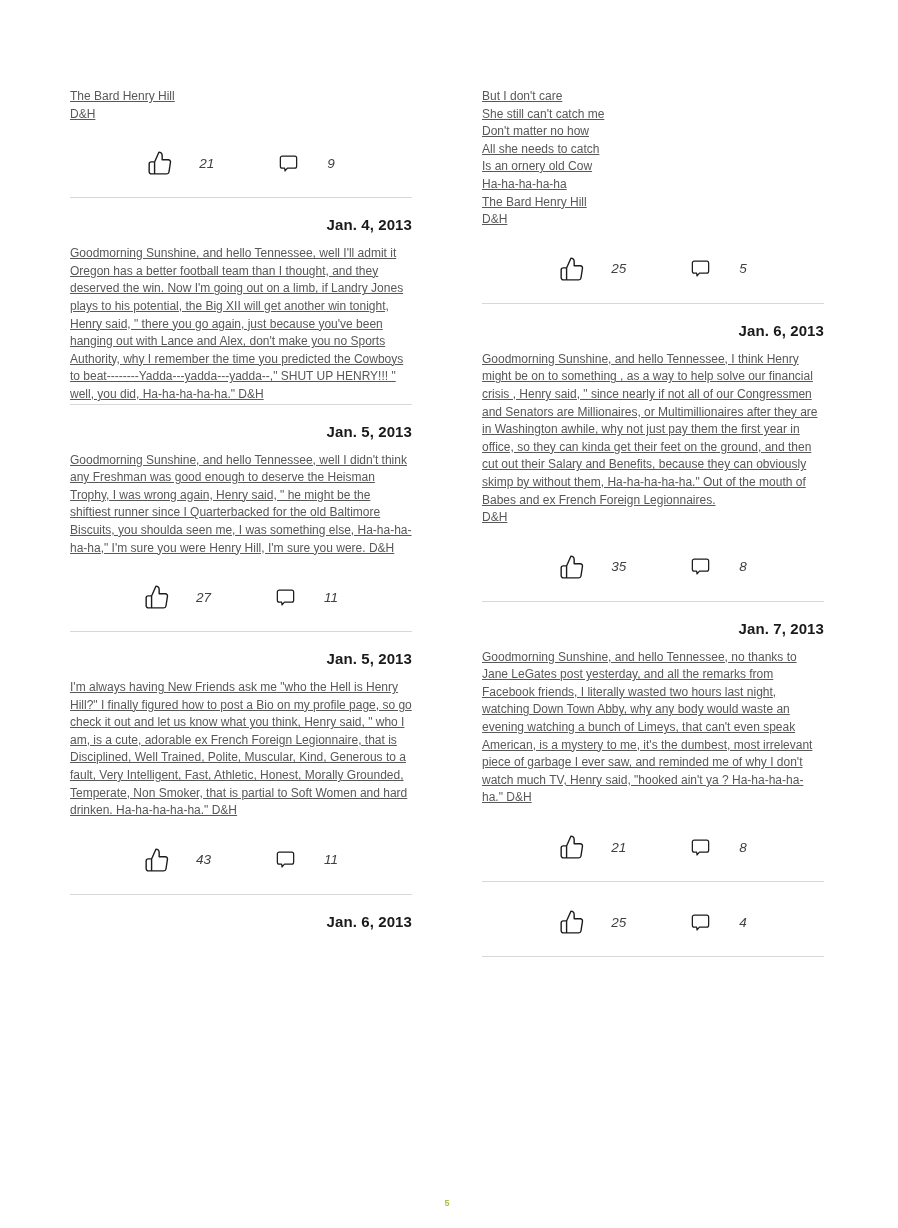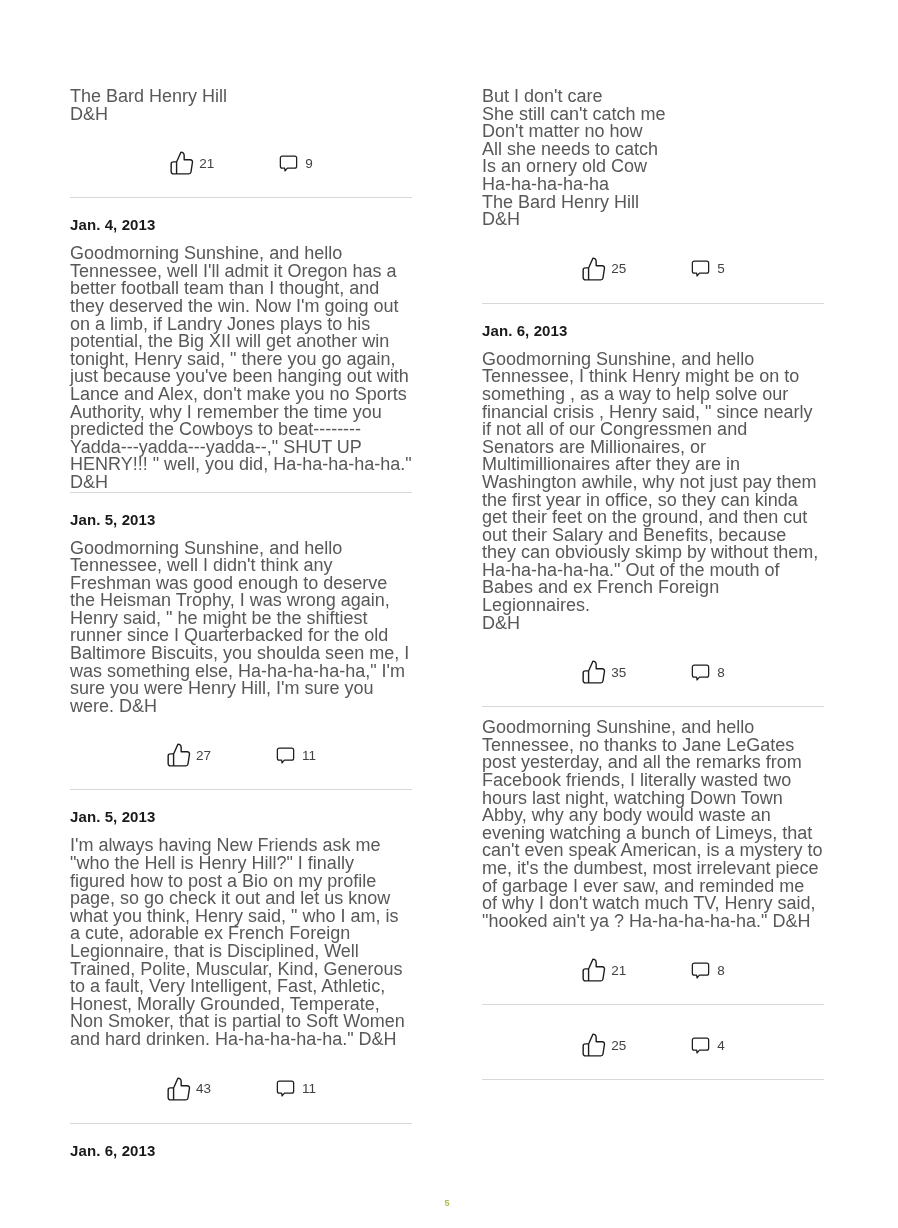--- a/index.html
+++ b/index.html
@@ -16,50 +16,53 @@
   }
   .columns {
     position: absolute;
     left: 70px; top: 88px;
     display: flex;
     gap: 70px;
   }
   .col { width: 342px; }
   .post-body {
     color: #58585a;
-    font-size: 18px;
+    font-size: 12px;
     line-height: 17.6px;
     white-space: pre-line;
     margin-top: 12px;
+    text-decoration: underline;
   }
   .post:first-child .post-body { margin-top: 0; }
   .post-date {
     color: #1a1a1a;
     font-size: 15px;
     font-weight: 700;
     margin-top: 18px;
     letter-spacing: 0.1px;
+    text-align: right;
   }
   .divider {
     border: 0;
     border-top: 1px solid #d8d8d8;
     height: 0;
   }
   .reactions {
     display: flex;
     justify-content: center;
     align-items: center;
     gap: 62px;
     margin: 25px 0 19px 0;
     height: 30px;
   }
   .reaction {
     display: flex;
     align-items: center;
-    gap: 4px;
+    gap: 26px;
+    font-style: italic;
   }
   .icon {
     width: 26px; height: 26px;
     stroke: #1c1c1c;
     fill: none;
     stroke-width: 1.3;
     stroke-linecap: round;
     stroke-linejoin: round;
   }
   .icon.bubble { width: 25px; height: 23px; }
@@ -211,20 +214,21 @@
             <svg class="icon bubble">
                 <use href="#i-bubble"></use>
               </svg>
             <span class="count">8</span>
           </span>
         </div>
       </div>
 
       <div class="post">
         <hr class="divider">
+        <h3 class="post-date">Jan. 7, 2013</h3>
         <p class="post-body">Goodmorning Sunshine, and hello Tennessee, no thanks to Jane LeGates post yesterday, and all the remarks from Facebook friends, I literally wasted two hours last night, watching Down Town Abby, why any body would waste an evening watching a bunch of Limeys, that can't even speak American, is a mystery to me, it's the dumbest, most irrelevant piece of garbage I ever saw, and reminded me of why I don't watch much TV, Henry said, "hooked ain't ya ? Ha-ha-ha-ha-ha." D&amp;H</p>
         <div class="reactions">
           <span class="reaction">
             <svg class="icon">
                 <use href="#i-thumb"></use>
               </svg>
             <span class="count">21</span>
           </span>
           <span class="reaction">
             <svg class="icon bubble">

